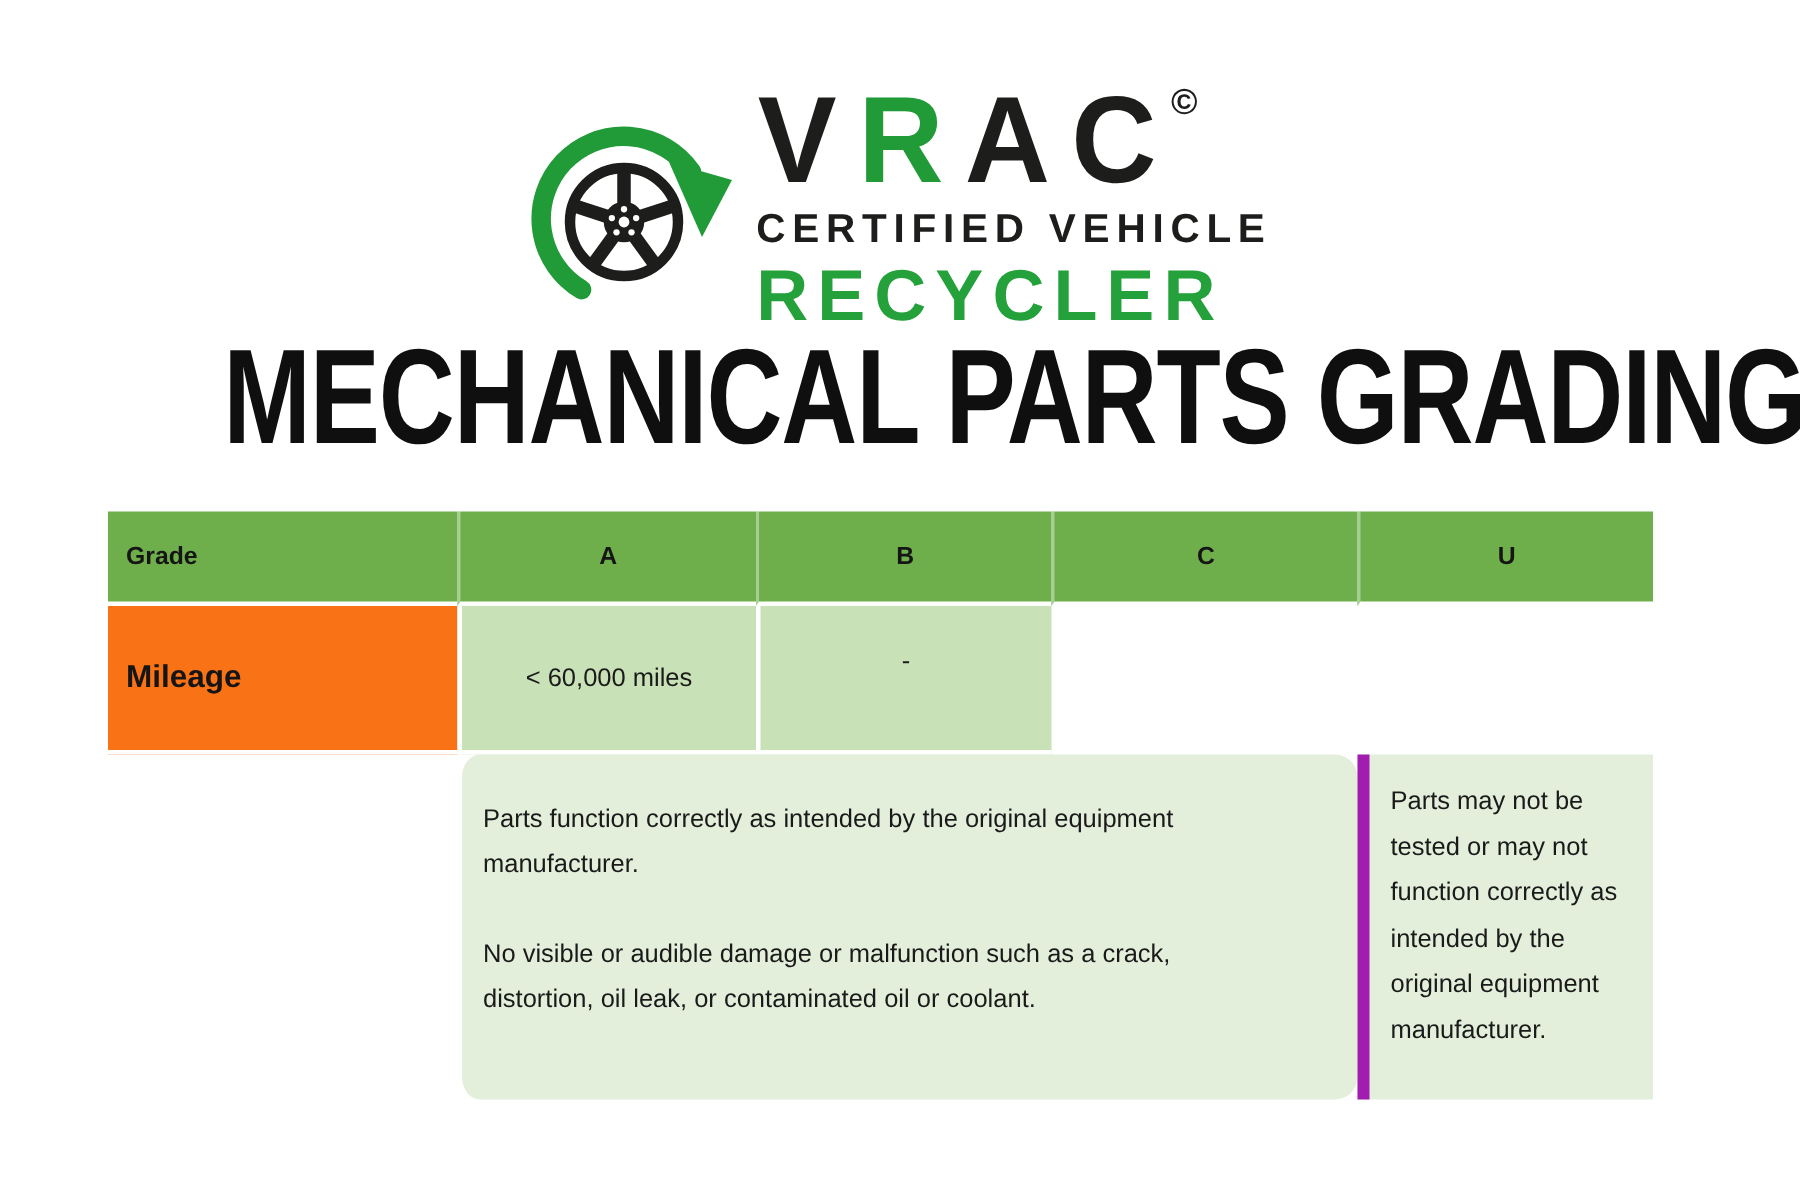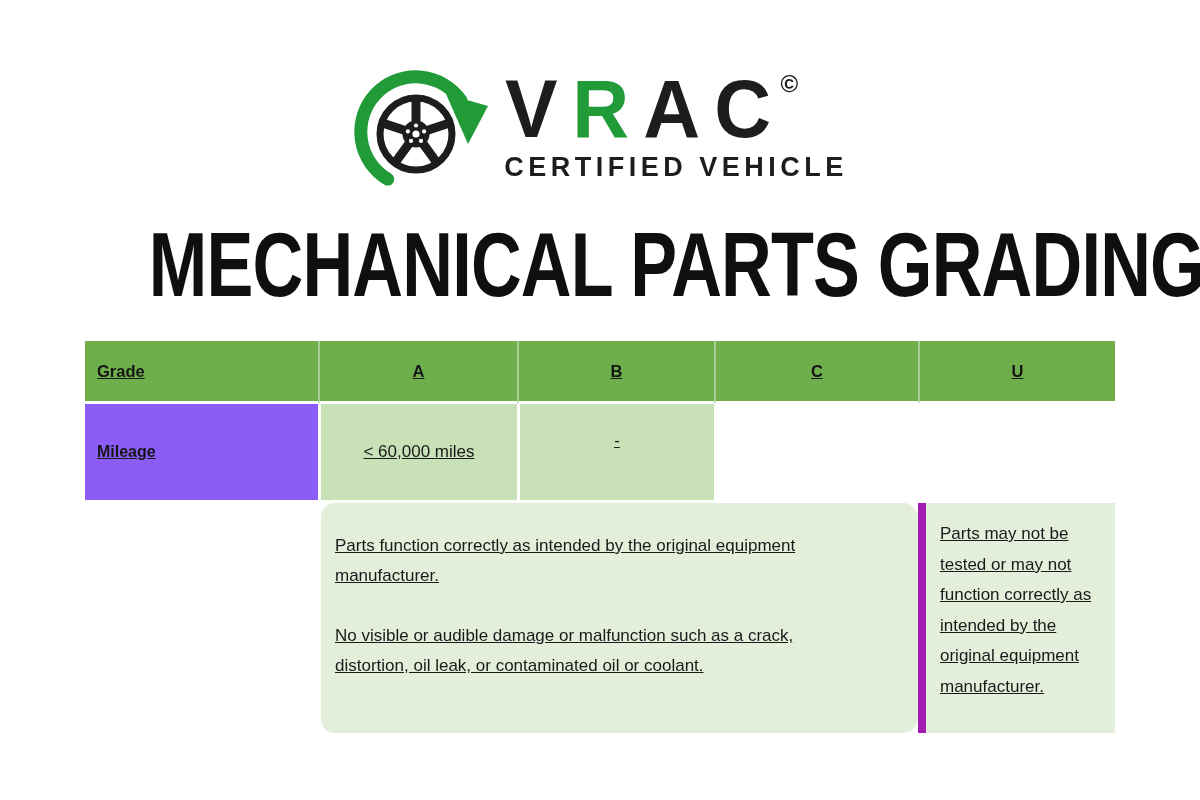--- a/index.html
+++ b/index.html
@@ -38,37 +38,36 @@
     text-align: center; line-height: 1;
   }
   .main-title span {
     display: inline-block; font-weight: bold; font-size: 90px;
     color: #0f0f0f; white-space: nowrap;
     transform: scaleX(0.78); transform-origin: center; letter-spacing: -1px;
   }
 
   
   .grading-table {
-    position: absolute; left: 85px; top: 341px; width: 1030px; height: 392px;
+    position: absolute; left: 72px; top: 341px; width: 1030px; height: 392px;
     display: grid;
     grid-template-columns: 233px 199px 197px 204px 197px;
     grid-template-rows: 63px 99px 230px;
-    text-decoration: underline;
   }
   .cell { overflow: hidden; }
   .hdr {
     background: #6faf4b; font-weight: bold; font-size: 16.5px; color: #151515;
     border-bottom: 3px solid #ffffff;
     display: flex; align-items: center; justify-content: center;
   }
   .hdr.vline { border-left: 2px solid rgba(255,255,255,0.4); }
   .hdr.first { justify-content: flex-start; padding-left: 12px; }
 
   .rowlabel {
-    background: #8b5cf6; font-weight: bold; font-size: 16px; color: #151515;
+    background: #f97316; font-weight: bold; font-size: 21px; color: #151515;
     display: flex; align-items: center; padding-left: 12px;
   }
   .rowlabel.mid { border-bottom: 3px solid #ffffff; }
 
   .band1 { background: #c8e1b6; }
   .band2 { background: #e3efdb; }
 
   .mileage-cell {
     border-left: 3px solid #ffffff; border-bottom: 3px solid #ffffff;
     display: flex; align-items: center; justify-content: center;
@@ -122,20 +121,21 @@
 
     <div class="logo-text">
       <div class="brand-row">
         <span class="brand-letter">V</span>
         <span class="brand-letter green">R</span>
         <span class="brand-letter">A</span>
         <span class="brand-letter">C</span>
         <span class="brand-copyright">©</span>
       </div>
       <div class="logo-sub1">CERTIFIED VEHICLE</div>
+      <div class="logo-sub2">RECYCLER</div>
     </div>
   </header>
 
   <h1 class="main-title">
     <span>MECHANICAL PARTS GRADING</span>
   </h1>
 
   <div class="grading-table">
 
     <div class="cell hdr first">Grade</div>

